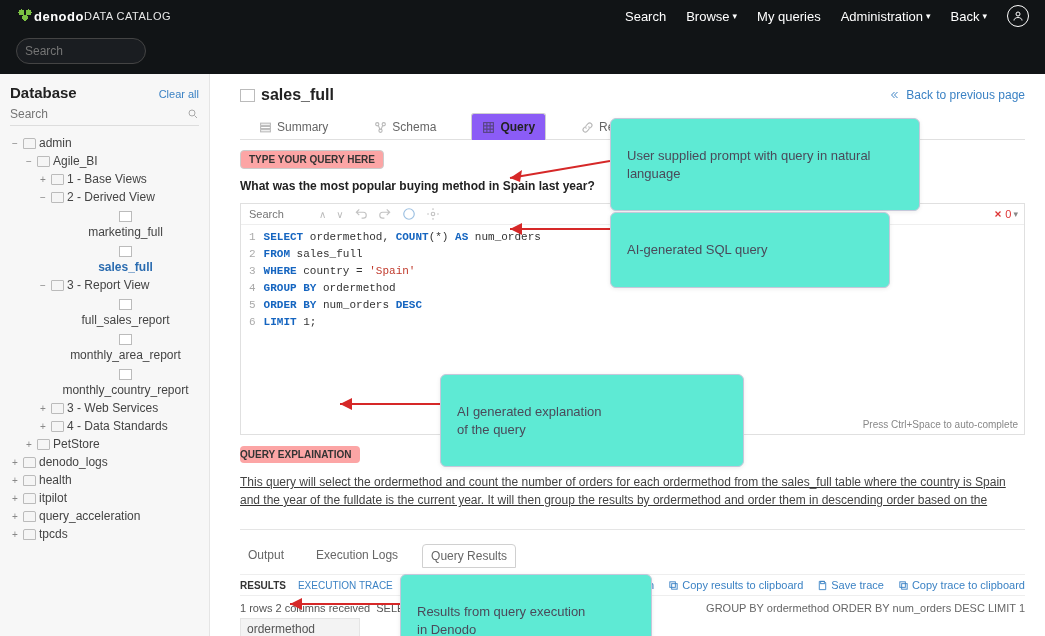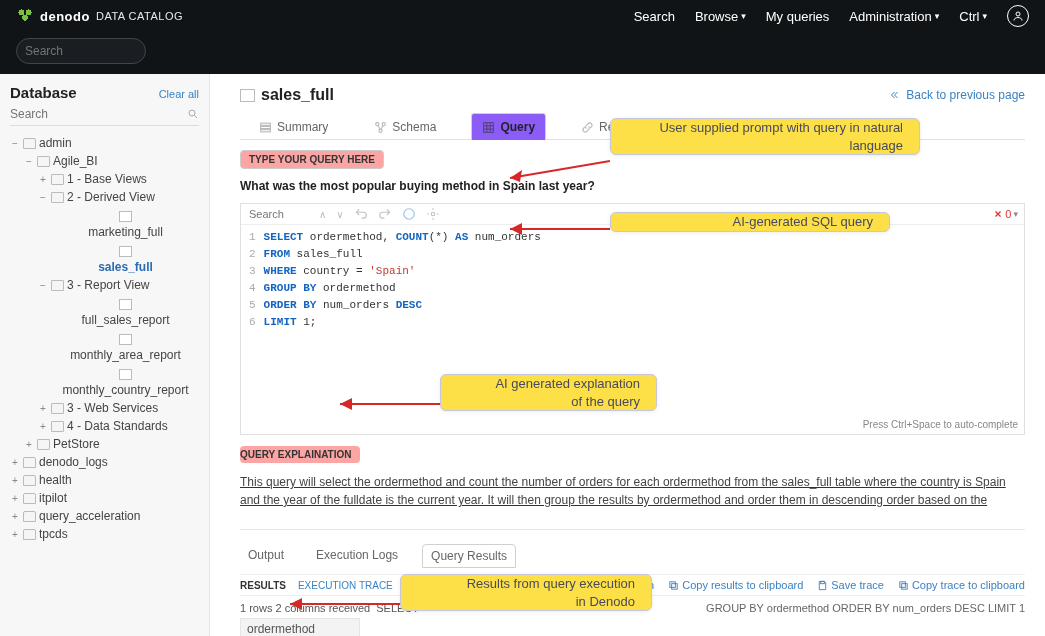--- a/index.html
+++ b/index.html
@@ -1,20 +1,20 @@
 <!DOCTYPE html>
 <html><head>
 <meta charset="utf-8">
 <style>
 * { box-sizing: border-box; margin: 0; padding: 0; }
 body { font-family: -apple-system, BlinkMacSystemFont, "Segoe UI", Arial, sans-serif; font-size: 13px; color: #333; background: #fff; width: 1045px; height: 636px; overflow: hidden; }
 
 
 .topbar { background: #111416; color: #fff; height: 32px; display: flex; align-items: center; padding: 0 16px; justify-content: space-between; }
-.brand { display: flex; align-items: center; gap: 6px; font-weight: 600; letter-spacing: 0.5px; font-size: 13px; }
+.brand { display: flex; align-items: center; gap: 0; font-weight: 600; letter-spacing: 0.5px; font-size: 13px; }
 .brand-logo { width: 18px; height: 18px; background: radial-gradient(circle at 30% 30%, #7bc043 3px, transparent 3px), radial-gradient(circle at 70% 30%, #7bc043 3px, transparent 3px), radial-gradient(circle at 50% 60%, #7bc043 3px, transparent 3px); border-radius: 3px; }
 .topnav { display: flex; align-items: center; gap: 20px; font-size: 13px; }
 .topnav-item { cursor: pointer; display: flex; align-items: center; gap: 3px; }
 .caret-down { font-size: 9px; }
 .user-icon { width: 22px; height: 22px; border: 1.5px solid #fff; border-radius: 50%; display: flex; align-items: center; justify-content: center; }
 
 
 .searchrow { background: #111416; padding: 6px 16px 10px; display: flex; }
 .search-pill { background: #1a1d21; border: 1px solid #444; border-radius: 16px; height: 26px; width: 130px; display: flex; align-items: center; padding: 0 8px; color: #aaa; font-size: 12px; gap: 6px; }
 .search-pill input { background: transparent; border: none; color: #aaa; flex: 1; outline: none; font-size: 12px; }
@@ -84,21 +84,21 @@
 .results-left .r-tab { font-weight: 700; color: #333; font-size: 10px; }
 .results-left .r-tab.secondary { color: #3b82c4; font-weight: 400; }
 .results-actions { display: flex; gap: 14px; color: #3b82c4; }
 .results-actions span { cursor: pointer; display: flex; align-items: center; gap: 3px; }
 
 .result-meta { font-size: 11px; color: #555; padding: 6px 0 4px; display: flex; gap: 6px; }
 .result-table { font-size: 12px; }
 .result-table .rh { background: #f3f3f3; padding: 3px 6px; border: 1px solid #e5e5e5; font-weight: 400; color: #555; width: 120px; }
 
 
-.callout { position: absolute; background: #fde047; border: 1px solid #c5c7da; border-radius: 6px; padding: 0 16px; font-size: 13px; color: #4a4a5a; text-align: right; box-shadow: 0 1px 4px rgba(0,0,0,0.08); z-index: 20; line-height: 1.35; }
+.callout { position: absolute; background: #5eead4; border: 1px solid #c5c7da; border-radius: 6px; padding: 28px 16px; font-size: 13px; color: #4a4a5a; text-align: left; box-shadow: 0 1px 4px rgba(0,0,0,0.08); z-index: 20; line-height: 1.35; }
 .arrow { position: absolute; z-index: 19; }
 .arrow-line { stroke: #d62828; stroke-width: 2; fill: none; }
 .arrow-head { fill: #d62828; }
 </style>
 </head>
 <body>
 
 <div class="topbar">
   <div class="brand">
     <span class="brand-logo"></span>
@@ -110,21 +110,21 @@
     <span class="topnav-item">
         <span>Browse</span>
         <span class="caret-down">▾</span>
       </span>
     <span class="topnav-item">My queries</span>
     <span class="topnav-item">
         <span>Administration</span>
         <span class="caret-down">▾</span>
       </span>
     <span class="topnav-item">
-        <span>Ctrl</span>
+        <span>Back</span>
         <span class="caret-down">▾</span>
       </span>
     <span class="user-icon">
       <svg width="12" height="12" viewBox="0 0 24 24" fill="none" stroke="#fff" stroke-width="2">
           <circle cx="12" cy="8" r="4"></circle>
           <path d="M4 21c0-4 4-6 8-6s8 2 8 6"></path>
         </svg>
     </span>
   </div>
 </div>
@@ -423,21 +423,21 @@
         <line class="arrow-line" x1="110" y1="5" x2="10" y2="22"></line>
         <polygon class="arrow-head" points="10,22 22,14 20,26"></polygon>
       </svg>
 
     <div class="callout" style="top:138px;left:400px;width:280px">AI-generated SQL query</div>
     <svg class="arrow" style="top:140px;left:290px" width="110" height="30">
         <line class="arrow-line" x1="110" y1="15" x2="10" y2="15"></line>
         <polygon class="arrow-head" points="10,15 22,9 22,21"></polygon>
       </svg>
 
-    <div class="callout" style="top:300px;left:230px;width:217px;white-space:pre-line">AI generated explanation
+    <div class="callout" style="top:300px;left:230px;width:304px;white-space:pre-line">AI generated explanation
 of the query</div>
     <svg class="arrow" style="top:320px;left:120px" width="110" height="20">
         <line class="arrow-line" x1="110" y1="10" x2="10" y2="10"></line>
         <polygon class="arrow-head" points="10,10 22,4 22,16"></polygon>
       </svg>
 
     <div class="callout" style="top:500px;left:190px;width:252px;white-space:pre-line">Results from query execution
 in Denodo</div>
     <svg class="arrow" style="top:520px;left:70px" width="120" height="20">
         <line class="arrow-line" x1="120" y1="10" x2="10" y2="10"></line>

